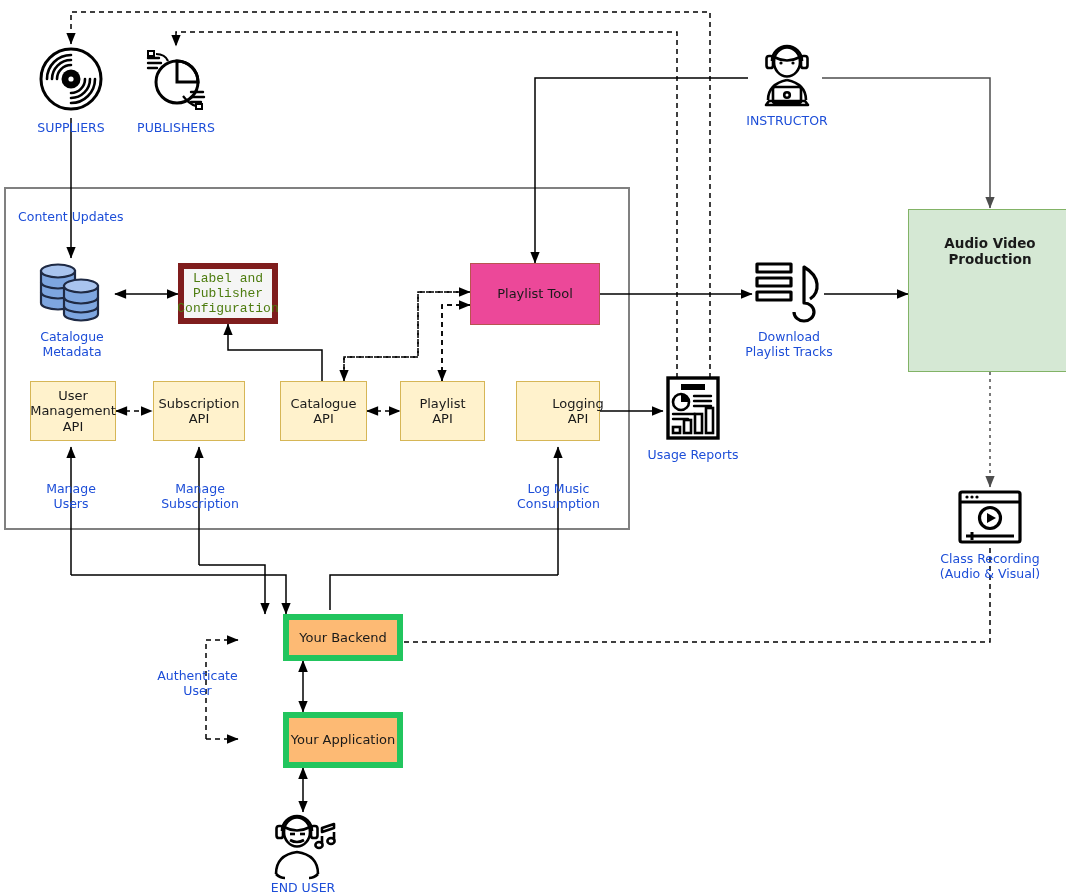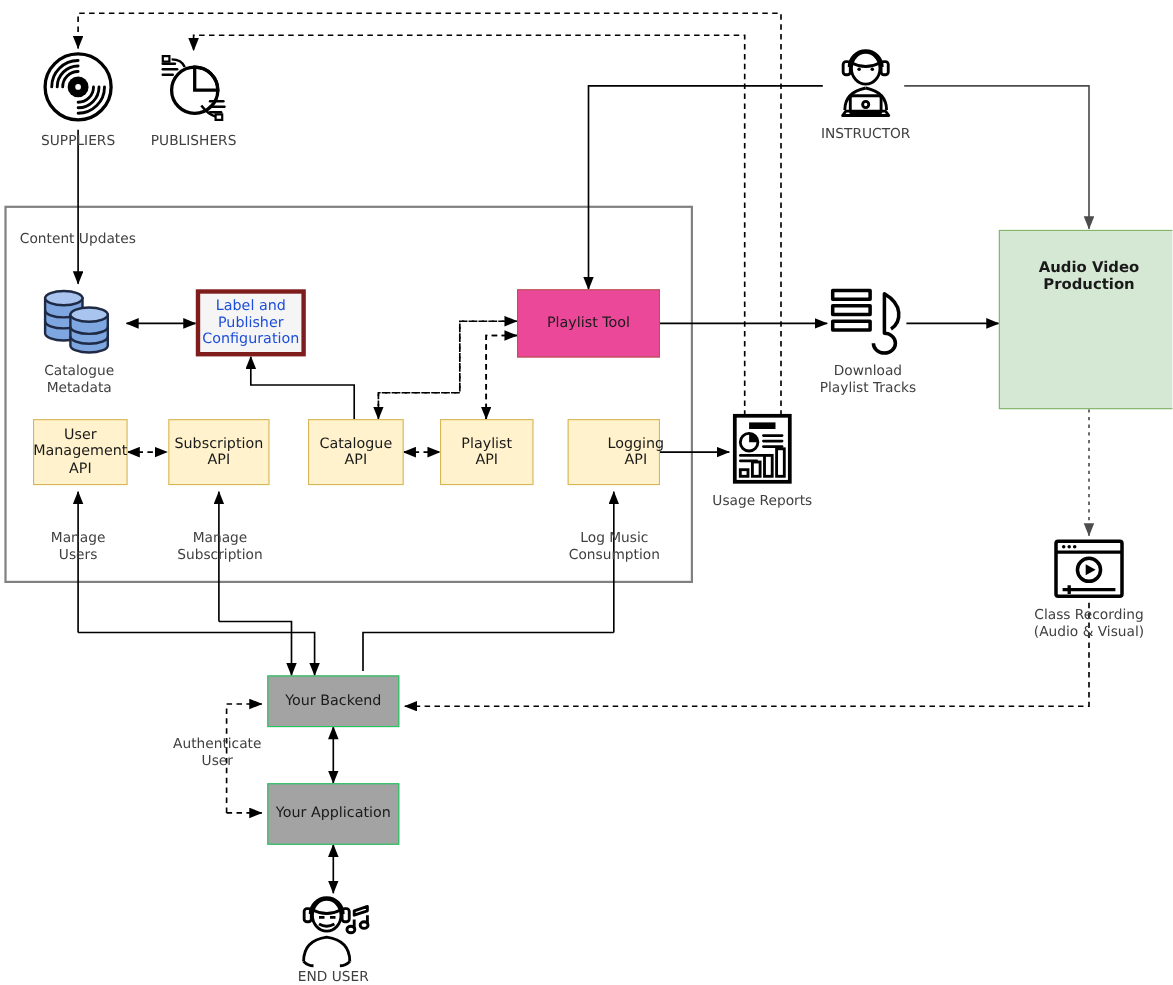--- a/index.html
+++ b/index.html
@@ -18,42 +18,42 @@
   #wires{position:absolute;left:0;top:0;width:1066px;height:895px;pointer-events:none;}
 
   
   .boxlbl{
     position:absolute;box-sizing:border-box;
     display:flex;align-items:center;justify-content:center;
     text-align:center;line-height:1.18;
     font-size:13px;color:#1a1a1a;
     white-space:pre-line;
   }
-  .bx-plain{background:#a3a3a3;border:1px solid #22c55e;}
-  .bx-gray{background:#f5f5f5;border:4px solid #7f1d1d;color:#1d4ed8;}
+  .bx-plain{background:#fdba74;border:6px solid #22c55e;margin-left:40px;}
+  .bx-gray{background:#f5f5f5;border:6px solid #7f1d1d;color:#4d7c0f;font-family:Liberation Mono, monospace;}
   .bx-yellow{background:#fff2cc;border:1px solid #d6b656;}
   .bx-pink{background:#ec4899;border:1px solid #b85450;}
   .bx-green{background:#d5e8d4;border:1px solid #82b366;}
 
   
   #boundary{
     position:absolute;
     left:4px;top:187px;width:626px;height:343px;
     border:2px solid #808080;
     background:transparent;
     box-sizing:border-box;
   }
 
   
   .cap{
     position:absolute;
     text-align:center;
     font-size:12.5px;
     line-height:1.22;
-    color:#404040;
+    color:#1d4ed8;
     white-space:pre-line;
   }
   .cap-big{font-size:13px;}
 
   
   .ico{position:absolute;display:block;}
   .ico svg{display:block;}
 </style>
 </head>
 <body>

